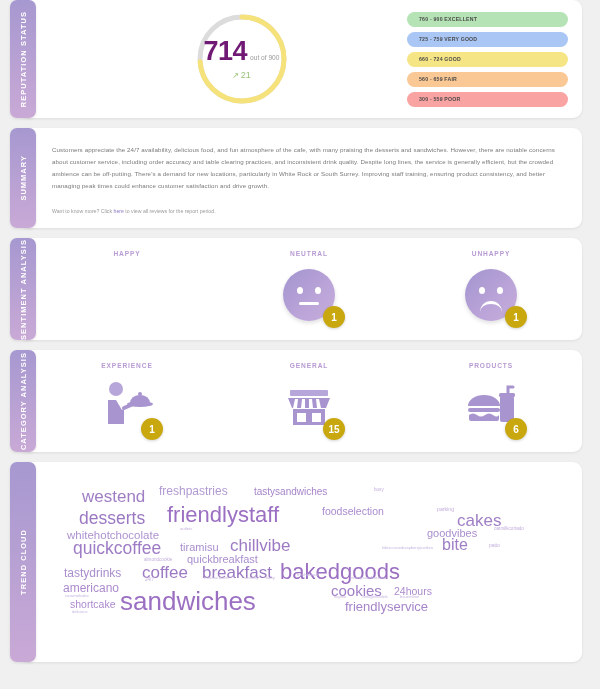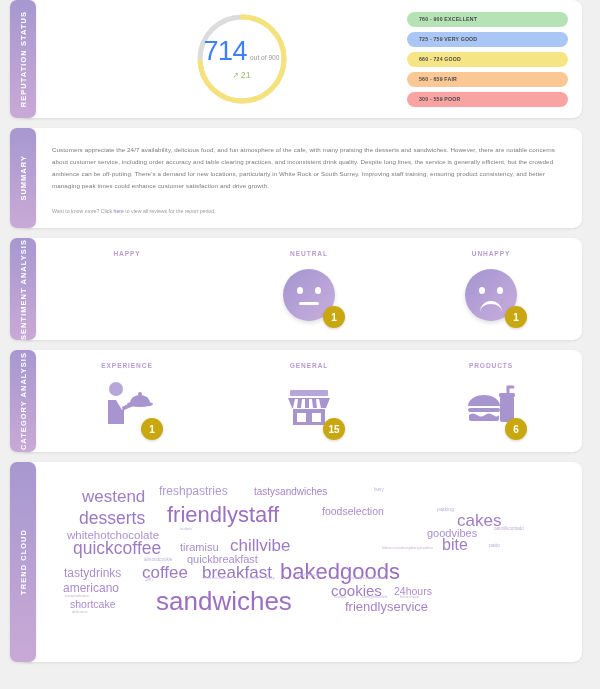--- a/index.html
+++ b/index.html
@@ -57,21 +57,21 @@
   
   .rep-body { height: 118px; display:flex; align-items:center; }
   .gauge-wrap { flex: 1 1 auto; display:flex; justify-content:center; align-items:center; padding-left:40px;}
   .gauge { position: relative; width: 96px; height: 96px; }
   .gauge svg { display:block; }
   .gauge-center {
     position:absolute; inset:0; display:flex; flex-direction:column;
     align-items:center; justify-content:center;
   }
   .score-line { display:flex; align-items:baseline; }
-  .score { font-size: 27px; font-weight: 400; color:#3b82f6; letter-spacing:-0.5px; line-height:1; }
+  .score { font-size: 27px; font-weight: 700; color:#701a75; letter-spacing:-0.5px; line-height:1; }
   .score-out { font-size: 6.6px; color:#9b9b9b; margin-left:3px; }
   .trend { margin-top:5px; font-size:9px; color:#9ac37a; display:flex; align-items:center; gap:2px;}
   .trend .arrow { font-size:8px; }
 
   .legend { width: 175px; padding-right: 14px; display:flex; flex-direction:column; gap:5px; }
   .legend-item {
     height: 15px; border-radius: 7.5px;
     display:flex; align-items:center; padding-left:12px;
     font-size:5.2px; font-weight:700; color:#4a4a4a; letter-spacing:0.2px;
   }
@@ -306,20 +306,20 @@
           <span class="w" style="left: 308px; top: 110px; font-size: 4.4px; color: rgb(198, 180, 222);">heartysandwiches</span>
           <span class="w" style="left: 21px; top: 116px; font-size: 12px; color: rgb(171, 139, 205);">americano</span>
           <span class="w" style="left: 103px; top: 112px; font-size: 4.6px; color: rgb(195, 176, 221);">24/7</span>
           <span class="w" style="left: 289px; top: 117px; font-size: 15px; color: rgb(160, 127, 198);">cookies</span>
           <span class="w" style="left: 352px; top: 120px; font-size: 10.5px; color: rgb(171, 139, 205);">24hours</span>
           <span class="w" style="left: 23px; top: 128px; font-size: 4.2px; color: rgb(198, 180, 222);">caramelcake</span>
           <span class="w" style="left: 292px; top: 129px; font-size: 4px; color: rgb(200, 183, 224);">nopork</span>
           <span class="w" style="left: 320px; top: 129px; font-size: 4px; color: rgb(200, 183, 224);">vintagemodels</span>
           <span class="w" style="left: 358px; top: 129px; font-size: 4px; color: rgb(200, 183, 224);">bauernbrot</span>
           <span class="w" style="left: 28px; top: 133px; font-size: 10.5px; color: rgb(171, 139, 205);">shortcake</span>
-          <span class="w" style="left: 78px; top: 122px; font-size: 26px; color: rgb(155, 111, 194); margin-left: 36px;">sandwiches</span>
+          <span class="w" style="left: 78px; top: 122px; font-size: 26px; color: rgb(155, 111, 194);">sandwiches</span>
           <span class="w" style="left: 303px; top: 134px; font-size: 13px; color: rgb(166, 132, 201);">friendlyservice</span>
           <span class="w" style="left: 30px; top: 144px; font-size: 4px; color: rgb(200, 183, 224);">delicious</span>
         </div>
     </div>
   </div>
 
 </div>
 
 </body></html>

